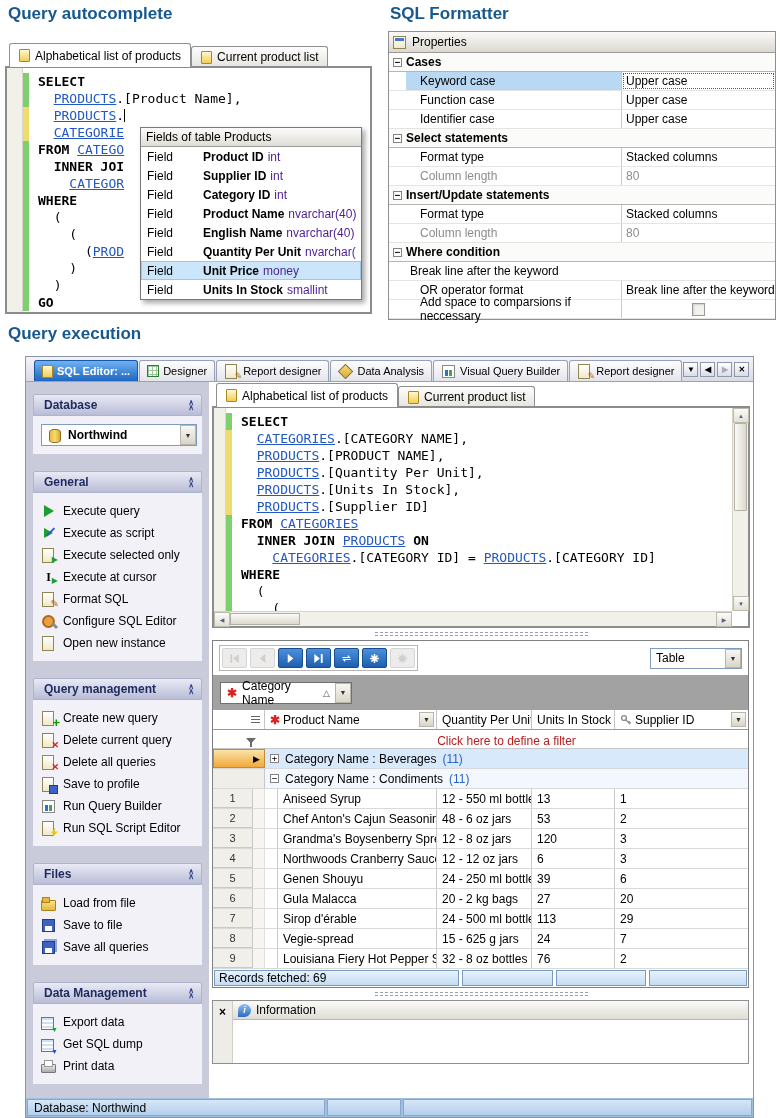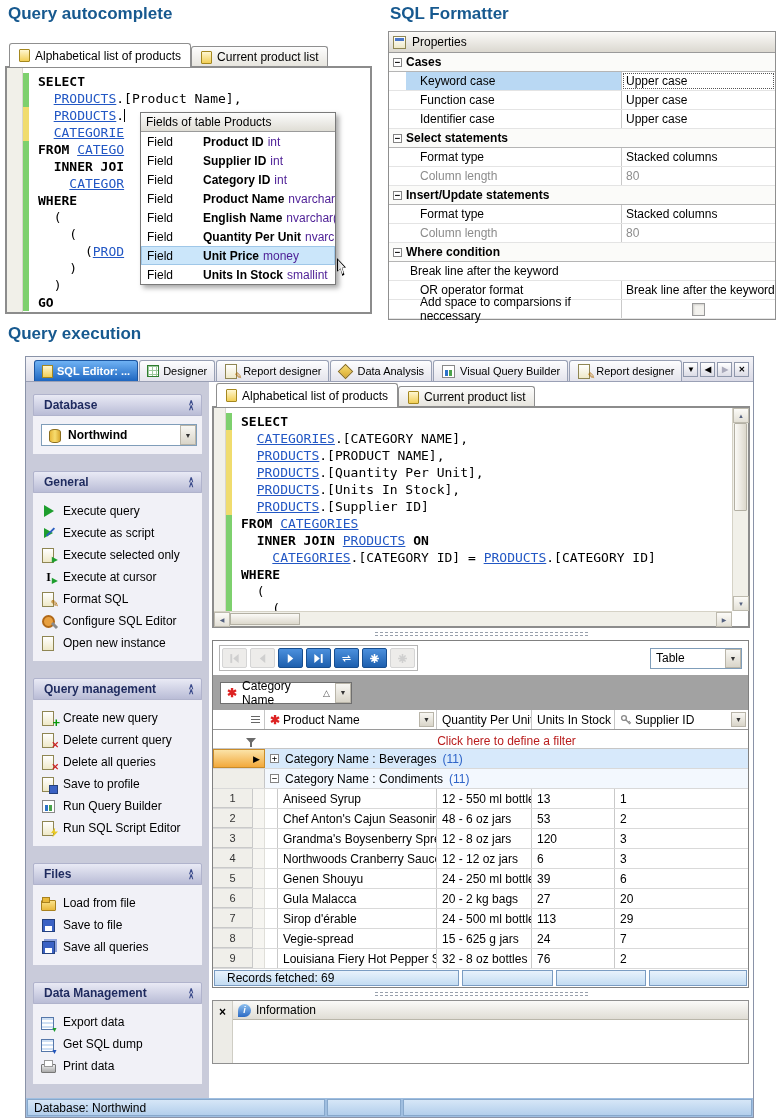--- a/index.html
+++ b/index.html
@@ -32,21 +32,21 @@
   .cbar{width:6px;height:17px;margin-right:9px;flex:none}
   .bg{background:#7ED06E}.by{background:#F0DC6E}
   .ctext{white-space:pre}
   .sql-kw{font-weight:bold}
   .sql-tbl{color:#2257C4;text-decoration:underline}
   .caret{display:inline-block;width:1px;height:13px;background:#000;vertical-align:-2px}
 
   .shot1{position:absolute;left:5px;top:42px;width:367px;height:272px}
 
   
-  .popup{position:absolute;left:140px;top:112px;width:196px;background:#fff;border:1px solid #7a7a7a;
+  .popup{position:absolute;left:140px;top:127px;width:222px;background:#fff;border:1px solid #7a7a7a;
          box-shadow:3px 3px 5px rgba(0,0,0,.35);z-index:5;overflow:hidden}
   .popup-title{height:19px;line-height:18px;padding:0 5px;background:linear-gradient(#FCFCFC,#DFDDD5);
                border-bottom:1px solid #9a9a9a}
   .pr{display:flex;height:19px;align-items:center;white-space:nowrap;overflow:hidden}
   .pr-kind{width:62px;padding-left:6px;flex:none}
   .pr-name{font-weight:bold;margin-right:4px}
   .pr-type{color:#4c1d95}
   .pr.sel{background:#CBE6FA;box-shadow:inset 0 0 0 1px #9FC7E8}
   .mcursor{position:absolute;left:196px;top:131px;width:12px;height:18px;background:#000;
            clip-path:polygon(0 0,0 76%,28% 60%,45% 100%,62% 92%,44% 56%,75% 53%)}
@@ -152,21 +152,21 @@
   .grow{display:flex;height:20px;flex:none;align-items:stretch;border-bottom:1px solid #D9D9D9}
   .gnum{width:40px;flex:none;background:#F0EFEA;border:1px solid #C9C9C9;border-top:none;border-left:none;
         display:flex;align-items:center;justify-content:center;font-size:11px;color:#333}
   .gind2{width:12px;flex:none;background:#F6F5F1;border-right:1px solid #E0DFD9}
   .gindent{width:12px;flex:none}
   .gc{display:flex;align-items:center;padding-left:5px;border-right:1px solid #C9C9C9;overflow:hidden;white-space:nowrap}
   .c-name{width:160px;flex:none;border-left:1px solid #C9C9C9}.c-qty{width:95px;flex:none}
   .c-units{width:83px;flex:none}.c-sup{flex:1;border-right:none}
   .recbar{height:18px;flex:none;display:flex;gap:3px;padding:1px;margin-top:auto;background:#fff}
   .rseg{background:linear-gradient(#E8F2FC,#C3DCF2);border:1px solid #7a9cc2;display:flex;align-items:center}
-  .rs1{width:46%;padding-left:12px}.rs2{width:17%}.rs3{width:17%}.rs4{flex:1}
+  .rs1{width:46%;padding-left:4px}.rs2{width:17%}.rs3{width:17%}.rs4{flex:1}
 
   
   .infopanel{height:64px;flex:none;border:1px solid #8f8f8f;margin-right:1px;display:flex;background:#fff}
   .infoclose{width:20px;flex:none;background:#EDECE7;border-right:1px solid #cfcdc4;display:flex;
              justify-content:center;padding-top:4px;font-weight:bold}
   .inforight{flex:1;display:flex;flex-direction:column}
   .infohead{height:19px;flex:none;background:linear-gradient(#FBFAF8,#E0DDD5);border-bottom:1px solid #b9b6aa;
             display:flex;align-items:center;gap:5px;padding-left:5px}
   .iinfo{width:13px;height:13px;border-radius:50% 50% 50% 0;background:linear-gradient(#8FC0EE,#2B6AC4);
          color:#fff;font-size:9px;font-weight:bold;font-style:italic;display:flex;align-items:center;justify-content:center}

